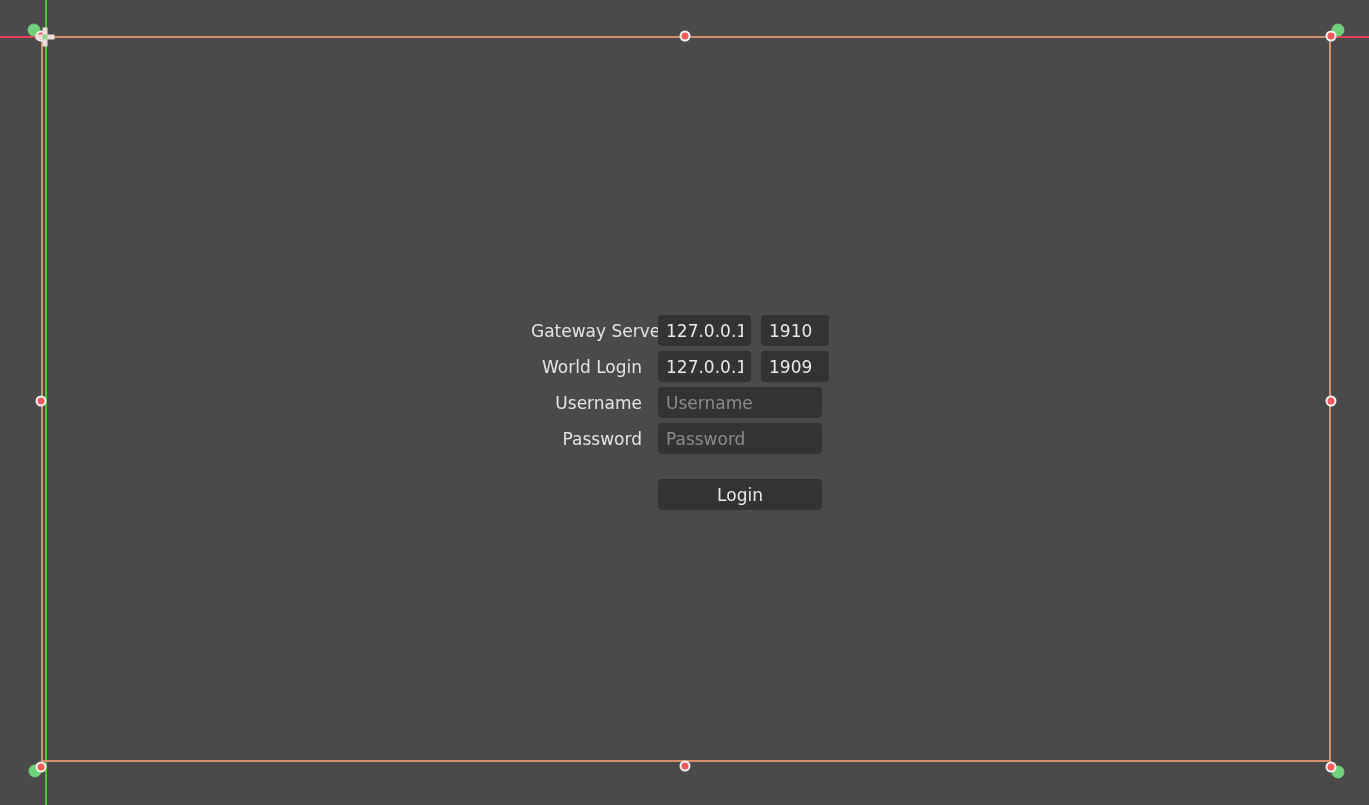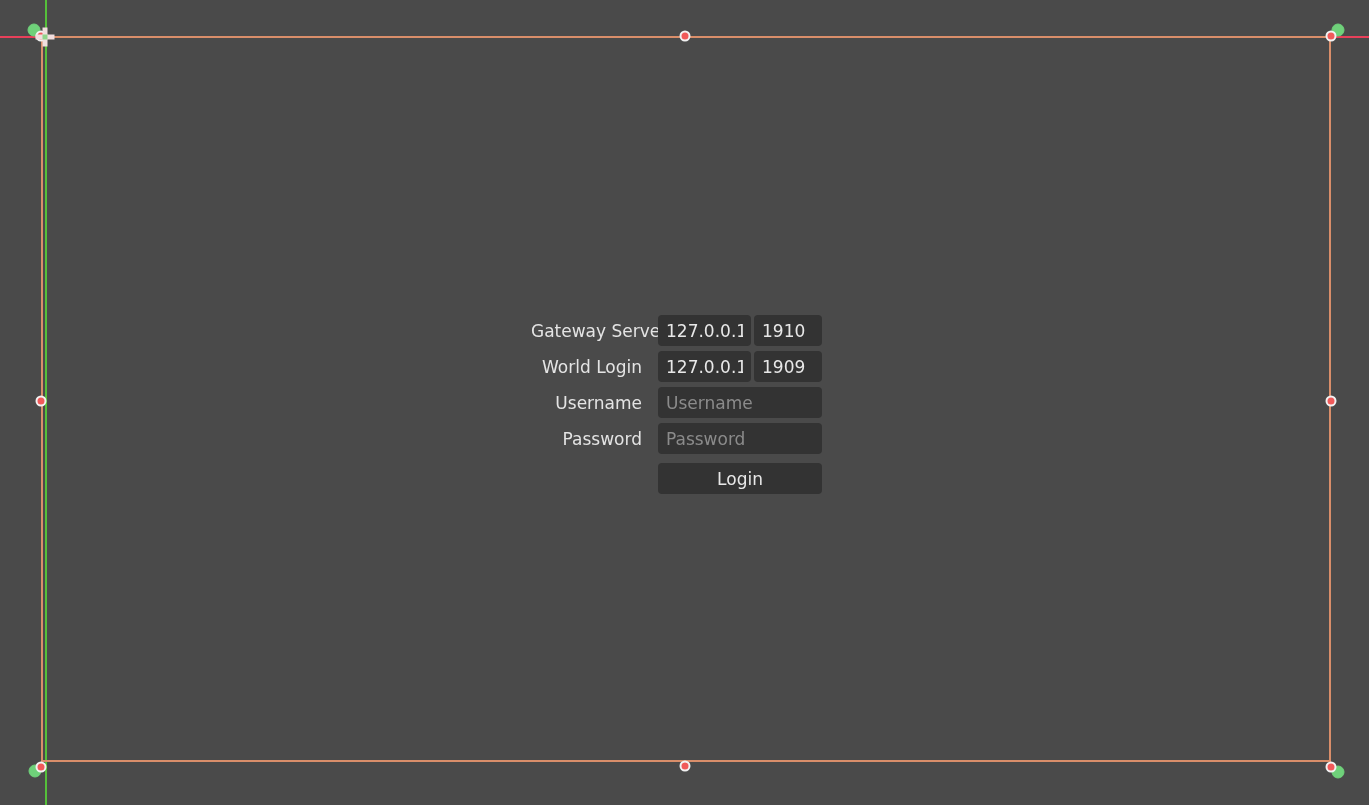--- a/index.html
+++ b/index.html
@@ -118,21 +118,21 @@
     padding-right: 16px;
     box-sizing: border-box;
     color: #e4e4e4;
     font-size: 17px;
     line-height: 20px;
     white-space: nowrap;
     user-select: none;
   }
   .fields {
     display: flex;
-    gap: 3px;
+    gap: 10px;
   }
   .field {
     background: #333333;
     border: none;
     border-radius: 4px;
     height: 31px;
     color: #e8e8e8;
     font-family: "DejaVu Sans", "Liberation Sans", sans-serif;
     font-size: 17px;
     padding: 0 8px;
@@ -146,21 +146,21 @@
   #login-button {
     width: 164px;
     height: 31px;
     background: #333333;
     border: none;
     border-radius: 4px;
     color: #e8e8e8;
     font-family: "DejaVu Sans", "Liberation Sans", sans-serif;
     font-size: 17px;
     cursor: pointer;
-    margin-top: 4px;
+    margin-top: 20px;
   }
 </style>
 </head>
 <body>
 
 <div id="scene">
 
   <div class="guide-v" id="guide-vertical" style="left: 45px; background: rgb(85, 192, 58);"></div>
   <div class="guide-h" id="guide-horizontal" style="top: 36px; background: rgb(232, 64, 90);"></div>
 

